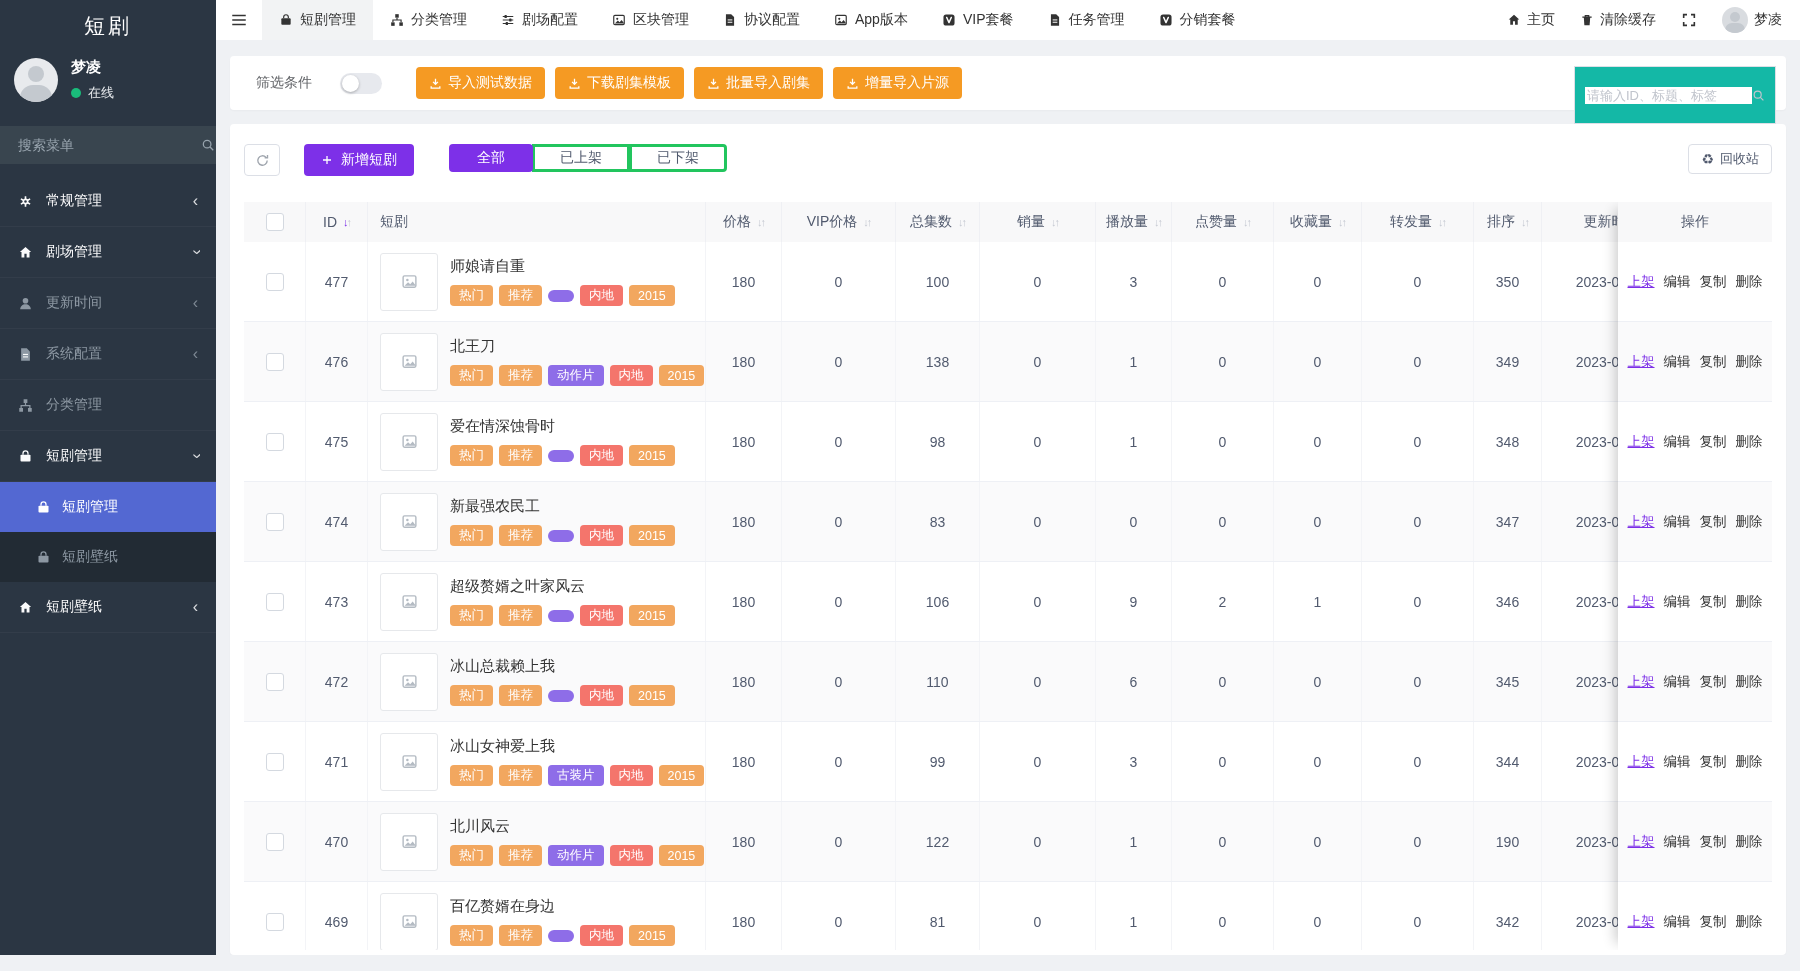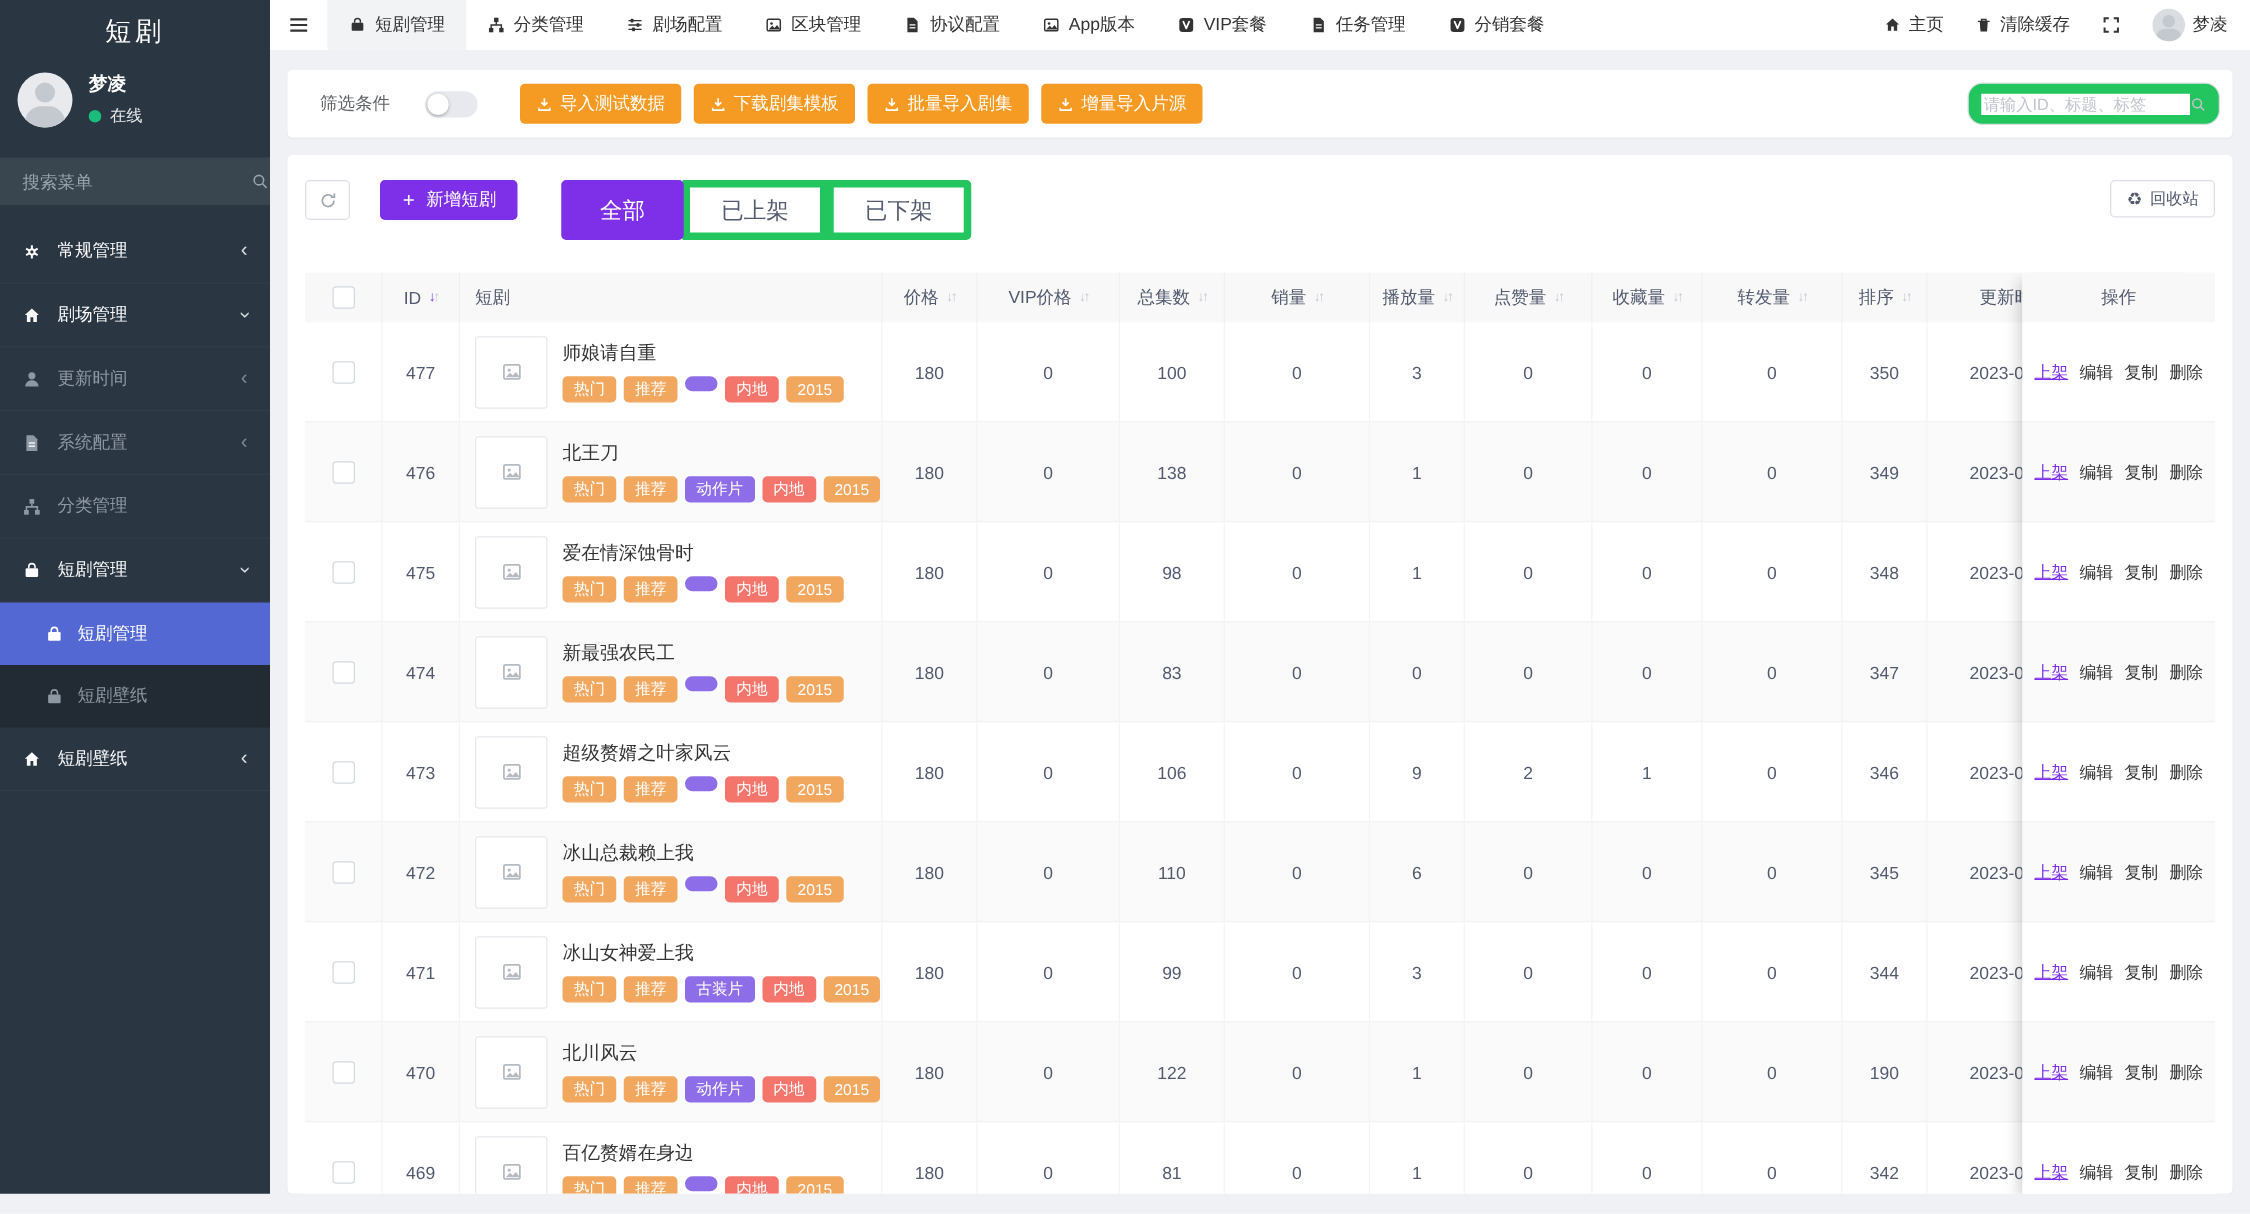--- a/index.html
+++ b/index.html
@@ -44,31 +44,31 @@
   
   .content{padding:16px 14px 0 14px}
   .card{background:#FFF;border-radius:4px;box-shadow:0 1px 2px rgba(0,0,0,.03)}
   .filter-card{height:54px;display:flex;align-items:center;padding:0 12px 0 26px;position:relative}
   .f-label{font-size:14px;color:#606266}
   .toggle{width:42px;height:21px;border-radius:11px;background:#E7E9EE;margin-left:28px;position:relative;cursor:pointer;flex:none}
   .toggle:before{content:"";position:absolute;left:2px;top:2px;width:17px;height:17px;background:#FFF;border-radius:50%;box-shadow:0 1px 3px rgba(0,0,0,.28)}
   .obtn{background:#F59A23;color:#FFF;border:none;height:32px;border-radius:4px;padding:0 13px;font-size:14px;display:flex;align-items:center;gap:6px;margin-left:10px;cursor:pointer}
   .obtn:first-of-type{margin-left:34px}
   .obtn .ic{width:13px;height:13px}
-  .fsearch{position:absolute;right:10px;top:10px;width:180px;height:32px;border:1px solid #DCDFE6;border-radius:12px;display:flex;align-items:center;padding:0 10px;background:#22c55e;color:#C0C4CC}
+  .fsearch{position:absolute;right:10px;top:10px;width:180px;height:32px;border:1px solid #DCDFE6;border-radius:0;display:flex;align-items:center;padding:12px 10px;background:#14b8a6;color:#C0C4CC}
   .fsearch input{flex:1;border:none;outline:none;font-size:13px;color:#606266;min-width:0}
   .fsearch input::placeholder{color:#C0C4CC}
   .fsearch .ic{width:13px;height:13px}
   .main-card{margin-top:14px;height:831px;padding:20px 14px 0 14px;position:relative;overflow:hidden;box-sizing:border-box}
   .toolbar{display:flex;align-items:flex-start}
   .icon-btn{width:36px;height:32px;border:1px solid #DCDFE6;border-radius:4px;display:flex;align-items:center;justify-content:center;color:#A0A6AE;background:#FFF;cursor:pointer}
   .add-btn{margin-left:24px;height:32px;background:#7D30E8;color:#FFF;border:none;border-radius:4px;padding:0 17px;font-size:14px;display:flex;gap:8px;align-items:center;cursor:pointer}
   .add-btn .ic{width:12px;height:12px}
   .seg{display:flex;margin-left:36px}
-  .seg-btn{height:48px;padding:0 25px;border:6px solid #22c55e;background:#FFF;font-size:18px;color:#515A6E;display:flex;align-items:center;margin-left:-1px;cursor:pointer}
+  .seg-btn{height:28px;padding:0 25px;border:3px solid #22c55e;background:#FFF;font-size:14px;color:#515A6E;display:flex;align-items:center;margin-left:-1px;cursor:pointer}
   .seg-btn:first-child{border-radius:4px 0 0 4px}
   .seg-btn:last-child{border-radius:0 4px 4px 0}
   .seg-btn.active{background:#7D30E8;border-color:#7D30E8;color:#FFF;border-radius:4px;position:relative;z-index:1}
   .recycle-btn{margin-left:auto;height:30px;border:1px solid #DCDFE6;border-radius:4px;background:#FFF;padding:0 12px;font-size:13px;color:#515A6E;display:flex;align-items:center;gap:6px;cursor:pointer}
   .rc{font-size:14px;line-height:1}
   
   .table-wrap{position:relative;margin-top:26px;height:748px;overflow:hidden}
   .t-head{display:flex;height:40px;background:#F8F8F9;align-items:stretch;font-size:14px;color:#515A6E}
   .th{display:flex;align-items:center;justify-content:center;gap:5px;border-right:1px solid #EFF0F4;box-sizing:border-box;flex:none;cursor:pointer;white-space:nowrap}
   .th.left{justify-content:flex-start;padding-left:12px}
@@ -76,21 +76,21 @@
   .sort .on{color:#7D30E8}
   .t-body{height:708px;overflow:hidden}
   .tr{display:flex;height:80px;border-bottom:1px solid #EEF0F5;box-sizing:border-box;background:#FFF}
   .tr.even{background:#FAFAFB}
   .td{display:flex;align-items:center;justify-content:center;border-right:1px solid #F3F4F7;box-sizing:border-box;flex:none;font-size:14px;color:#515A6E;overflow:hidden;white-space:nowrap}
   .cb{width:16px;height:16px;border:1px solid #D4D9E0;border-radius:3px;background:#FFF;cursor:pointer;flex:none}
   .td.drama{justify-content:flex-start;padding-left:12px;gap:12px}
   .thumb{width:56px;height:56px;border:1px solid #E6E8EB;border-radius:3px;display:flex;align-items:center;justify-content:center;color:#B4BBC3;background:#FFF;flex:none}
   .thumb .ic{width:17px;height:17px}
   .d-title{font-size:15px;color:#333;margin-bottom:9px}
-  .d-tags{display:flex;gap:6px;}
+  .d-tags{display:flex;gap:6px;align-items:center}
   .tag{height:21px;padding:0 9px;border-radius:4px;color:#FFF;font-size:12.5px;display:flex;align-items:center;white-space:nowrap}
   .tag.orange{background:#F2A75F}
   .tag.red{background:#F4756C}
   .tag.purple{background:#8E6DE8}
   .tag.empty{width:26px;height:12px;padding:0;border-radius:6px}
   
   .op-col{position:absolute;top:0;right:0;width:154px;height:100%;z-index:3;box-shadow:-10px 0 12px -7px rgba(0,0,0,.20);background:#FFF}
   .op-head{height:40px;background:#F8F8F9;display:flex;align-items:center;justify-content:center;font-size:14px;color:#515A6E}
   .op-row{height:80px;background:#FFF;display:flex;align-items:center;justify-content:center;gap:9px;border-bottom:1px solid #EEF0F5;box-sizing:border-box;font-size:13.5px}
   .op-row.even{background:#FAFAFB}

